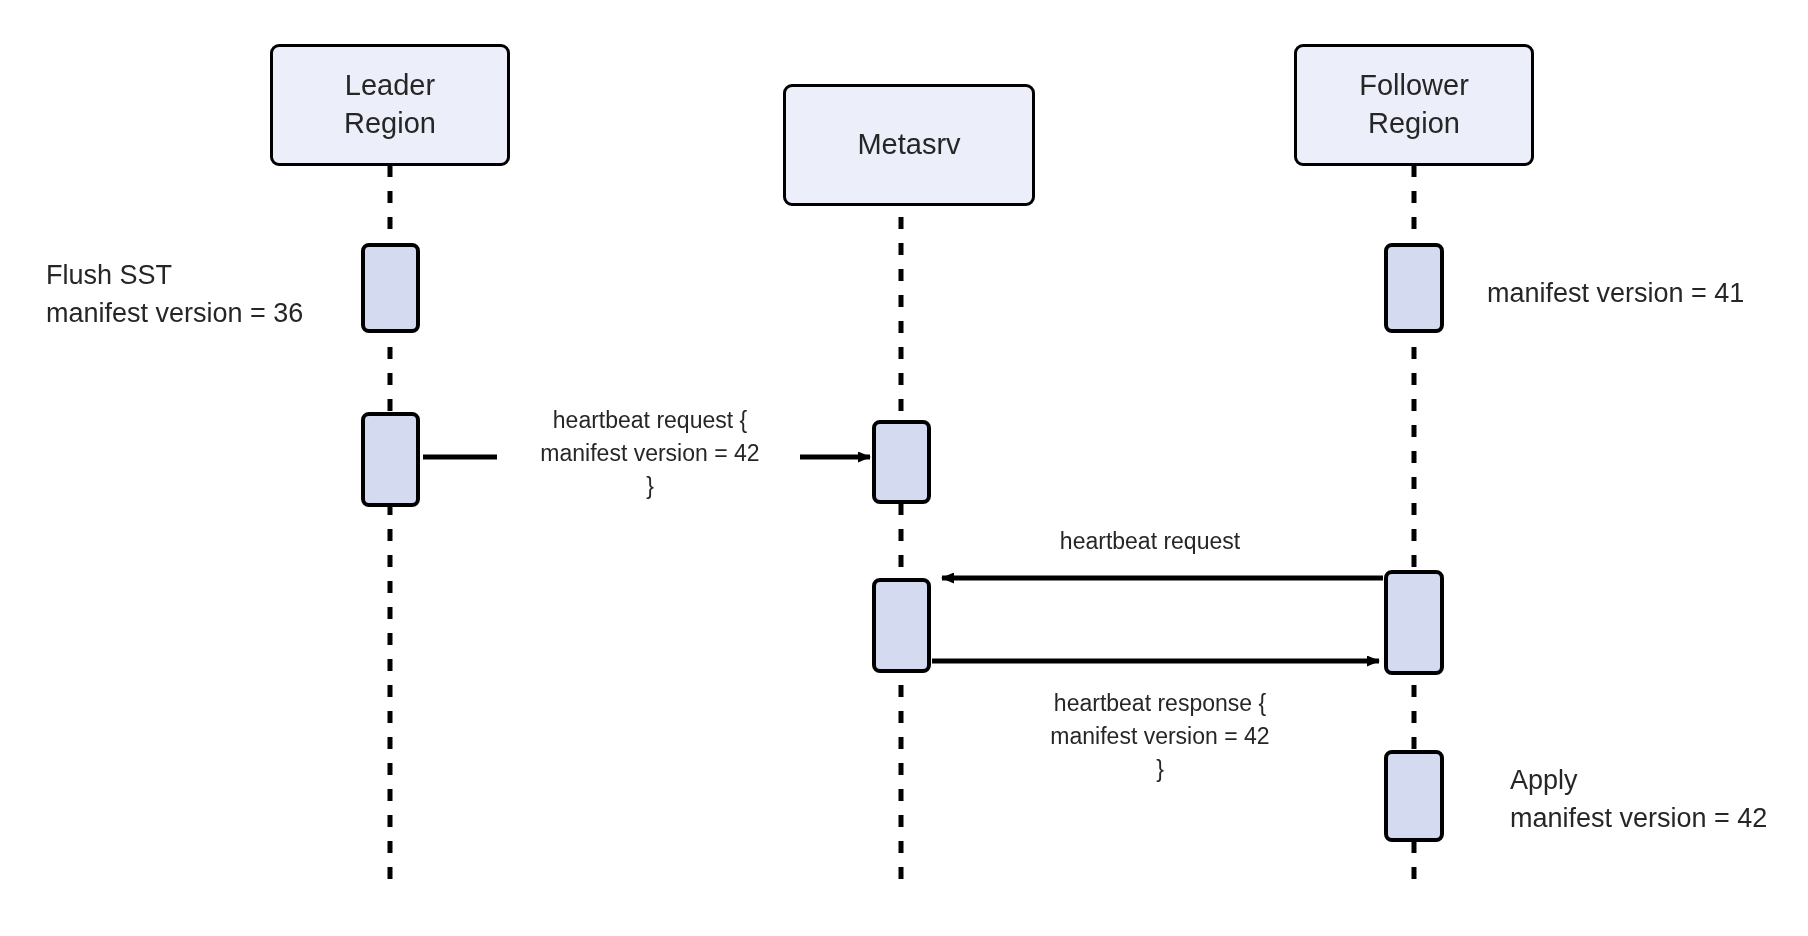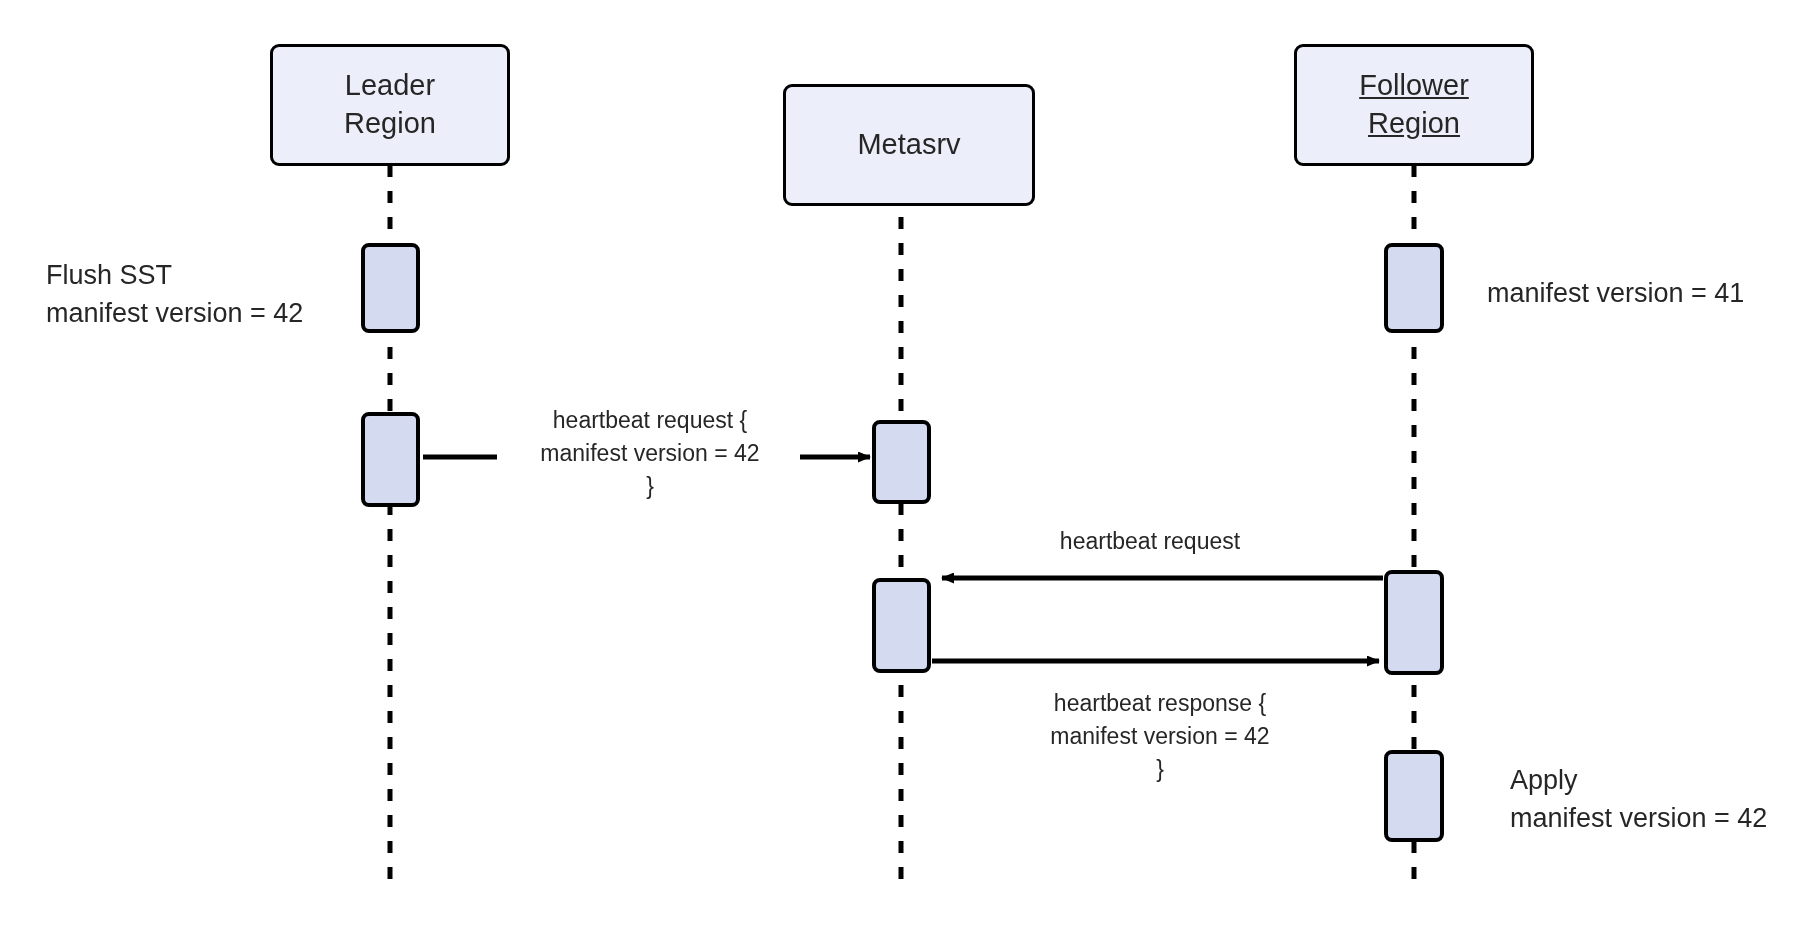--- a/index.html
+++ b/index.html
@@ -92,35 +92,35 @@
     <line x1="1383" y1="578" x2="942" y2="578" stroke="#000000" stroke-width="5" marker-end="url(#arrowLeft)"></line>
 
     <line x1="932" y1="661" x2="1379" y2="661" stroke="#000000" stroke-width="5" marker-end="url(#arrowRight)"></line>
   </svg>
 
   <div class="participant-box" style="left:270px; top:44px; width:240px; height:122px;">Leader
 Region</div>
 
   <div class="participant-box" style="left:783px; top:44px; width:252px; height:122px;margin-top:40px;">Metasrv</div>
 
-  <div class="participant-box" style="left:1294px; top:44px; width:240px; height:122px;text-decoration:underline;">Follower
+  <div class="participant-box" style="left:1294px; top:44px; width:240px; height:122px;">Follower
 Region</div>
 
   <div class="activation-box" style="left:361px; top:243px; width:59px; height:90px;"></div>
   <div class="activation-box" style="left:361px; top:412px; width:59px; height:95px;"></div>
 
   <div class="activation-box" style="left:872px; top:420px; width:59px; height:84px;"></div>
   <div class="activation-box" style="left:872px; top:578px; width:59px; height:95px;"></div>
 
   <div class="activation-box" style="left:1384px; top:243px; width:60px; height:90px;"></div>
   <div class="activation-box" style="left:1384px; top:570px; width:60px; height:105px;"></div>
   <div class="activation-box" style="left:1384px; top:750px; width:60px; height:92px;"></div>
 
   <div class="note-text left-align" style="left:46px; top:256px; width:300px;">Flush SST
-manifest version = 42</div>
+manifest version = 36</div>
 
   <div class="note-text left-align" style="left:1487px; top:274px; width:300px;">manifest version = 41</div>
 
   <div class="note-text left-align" style="left:1510px; top:761px; width:310px;">Apply
 manifest version = 42</div>
 
   <div class="msg-label" style="left:500px; top:404px; width:300px;">heartbeat request {
     manifest version = 42
 }</div>
 

